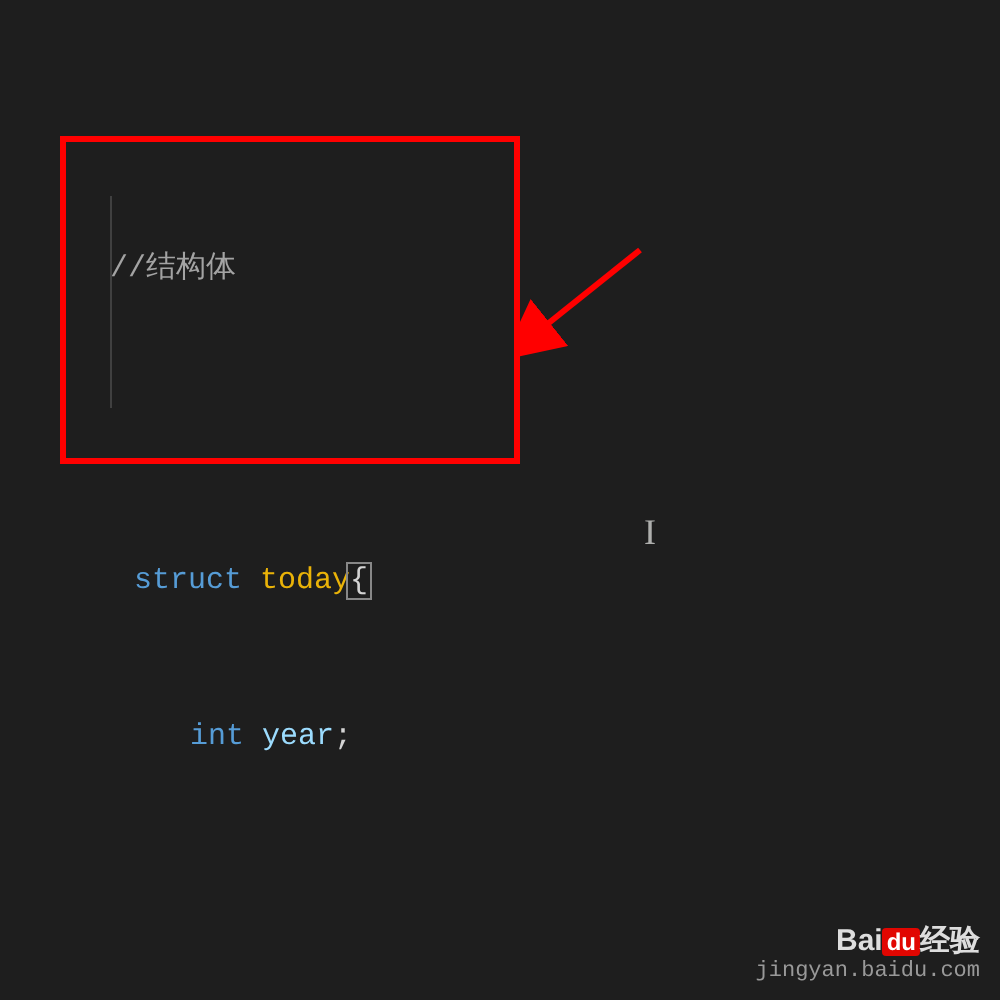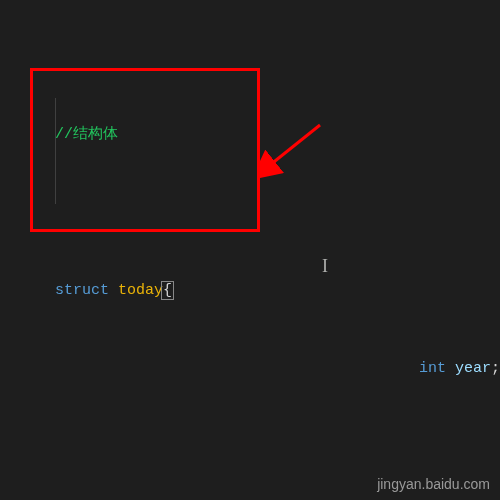--- a/index.html
+++ b/index.html
@@ -14,23 +14,23 @@
       color: #d4d4d4;
     }
     .editor {
       padding: 18px 0 0 0;
       line-height: 26px;
       white-space: pre;
       position: relative;
     }
     .line { padding-left: 35px; height: 26px; }
     .indent1 { padding-left: 55px; }
-    .indent2 { padding-left: 69px; text-align: right; }
-    .comment { color: #22c55e; }
-    .keyword { color: #569cd6; }
+    .indent2 { padding-left: 95px; }
+    .comment { color: #a3a3a3; }
+    .keyword { color: #569cd6; margin-left: 12px; }
     .type { color: #569cd6; }
     .identifier { color: #eab308; }
     .var { color: #9cdcfe; }
     .punct { color: #d4d4d4; }
     .guide {
       position: absolute;
       left: 55px;
       width: 1px;
       background: #404040;
     }
@@ -69,21 +69,21 @@
       text-align: right;
       color: #888;
       font-family: Arial, sans-serif;
     }
     .wm-logo {
       font-size: 15px;
       color: #ddd;
       font-weight: bold;
     }
     .wm-logo .red { background:#e10601; color:#fff; padding:0 2px; border-radius:2px; font-size:12px; }
-    .wm-sub { font-size: 14px; color: #999; }
+    .wm-sub { font-size: 11px; color: #999; font-family: Liberation Mono, monospace; }
   </style>
 </head>
 <body>
 
 <div class="editor">
   <div class="guide" style="top:98px;height:106px;"></div>
 
   <div class="line indent1"><span class="comment">//结构体</span></div>
   <div class="line"></div>
   <div class="line indent1"><span class="keyword">struct</span> <span class="identifier">today</span><span class="punct bracket-highlight">{</span></div>
@@ -109,14 +109,17 @@
     <marker id="ah" markerWidth="10" markerHeight="10" refX="2" refY="5" orient="auto">
       <path d="M0,0 L10,5 L0,10 Z" fill="#ff0000"></path>
     </marker>
   </defs>
   <line x1="60" y1="10" x2="10" y2="50" stroke="#ff0000" stroke-width="3" marker-end="url(#ah)"></line>
 </svg>
 
 <div class="cursor-caret">I</div>
 
 <div class="watermark">
+  <div class="wm-logo">
+    <span>Bai</span><span class="red">du</span><span>经验</span>
+  </div>
   <div class="wm-sub">jingyan.baidu.com</div>
 </div>
 
 </body></html>

